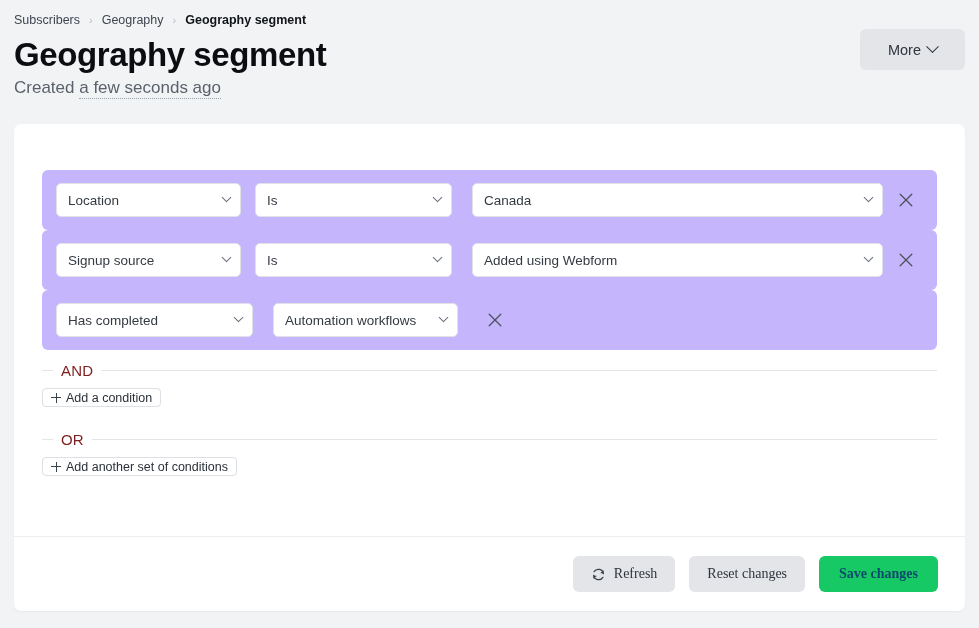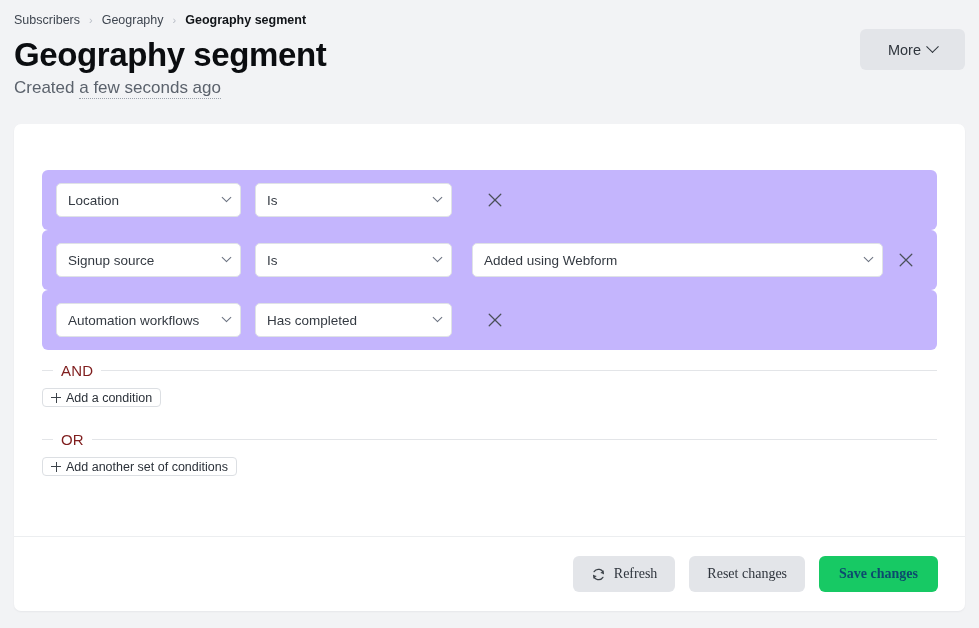--- a/index.html
+++ b/index.html
@@ -248,20 +248,24 @@
       
       <div class="cond-row">
         <div class="select sel-field">
           <span>Location</span>
           <span class="caret chev-sm"></span>
         </div>
         <div class="select sel-op">
           <span>Is</span>
           <span class="caret chev-sm"></span>
         </div>
+        <div class="select sel-val">
+          <span>Canada</span>
+          <span class="caret chev-sm"></span>
+        </div>
         <button class="remove-btn">
           <svg class="x-icon" width="14" height="14" viewBox="0 0 14 14">
             <path d="M1.2 1.2 L12.8 12.8 M12.8 1.2 L1.2 12.8" stroke="#4a5059" stroke-width="1.25" fill="none" stroke-linecap="round"></path>
           </svg>
         </button>
       </div>
 
       
       <div class="cond-row">
         <div class="select sel-field">
@@ -278,26 +282,26 @@
         </div>
         <button class="remove-btn">
           <svg class="x-icon" width="14" height="14" viewBox="0 0 14 14">
             <path d="M1.2 1.2 L12.8 12.8 M12.8 1.2 L1.2 12.8" stroke="#4a5059" stroke-width="1.25" fill="none" stroke-linecap="round"></path>
           </svg>
         </button>
       </div>
 
       
       <div class="cond-row">
+        <div class="select sel-op">
+          <span>Has completed</span>
+          <span class="caret chev-sm"></span>
+        </div>
         <div class="select sel-field">
           <span>Automation workflows</span>
-          <span class="caret chev-sm"></span>
-        </div>
-        <div class="select sel-op">
-          <span>Has completed</span>
           <span class="caret chev-sm"></span>
         </div>
         <button class="remove-btn">
           <svg class="x-icon" width="14" height="14" viewBox="0 0 14 14">
             <path d="M1.2 1.2 L12.8 12.8 M12.8 1.2 L1.2 12.8" stroke="#4a5059" stroke-width="1.25" fill="none" stroke-linecap="round"></path>
           </svg>
         </button>
       </div>
 
       

